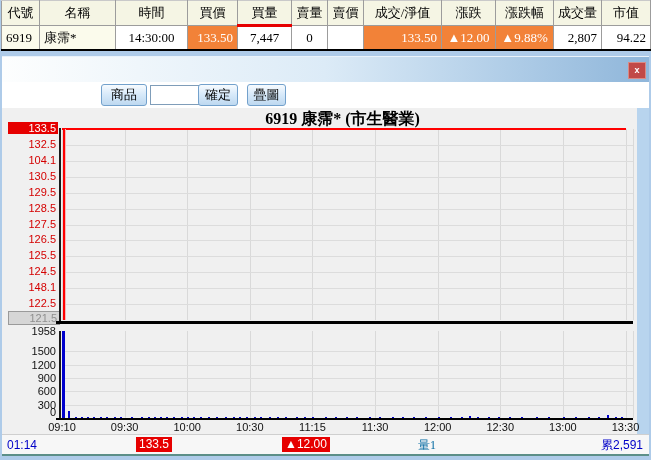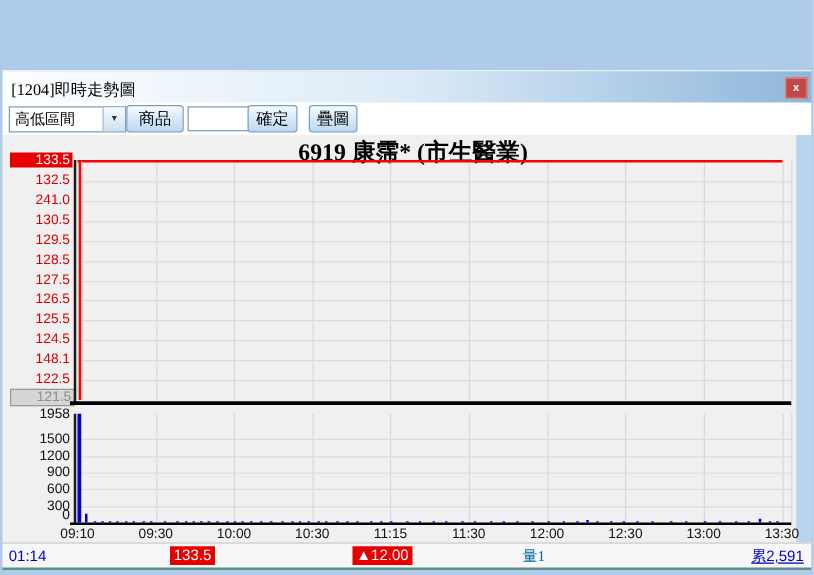--- a/index.html
+++ b/index.html
@@ -34,31 +34,31 @@
   .tb-btn{position:absolute;top:2px;height:22px;font-family:"Liberation Serif","DejaVu Serif",serif;
           font-size:13px;color:#000;border:1px solid #73a1cc;border-radius:3px;
           background:linear-gradient(#f7fbfe,#d9eafa 45%,#bed9f0);padding:0;cursor:pointer;}
   .btn-product{left:99px;width:46px;}
   .tb-input{position:absolute;left:148px;top:3px;width:42px;height:16px;border:1px solid #7f9db9;
             font-size:12px;padding:1px 3px;}
   .btn-confirm{left:196px;width:40px;}
   .btn-overlay{left:245px;width:39px;}
   .chart-area{position:absolute;left:2px;top:108px;width:647px;height:326px;background:#f0f0f0;}
   .right-gutter{position:absolute;right:0;top:0;width:12px;height:326px;background:#b8d4ee;}
-  .chart-title{position:absolute;left:46px;top:1px;width:565px;text-align:center;
-               font-size:19px;font-weight:bold;color:#000;}
+  .chart-title{position:absolute;left:58px;top:1px;width:565px;text-align:center;
+               font-size:16px;font-weight:bold;color:#000;}
   .statusbar{position:absolute;left:2px;top:434px;width:647px;height:20px;background:#f7f7f7;
              border-top:1px solid #cfcfcf;font-size:12px;line-height:20px;}
   .st-time{position:absolute;left:5px;color:var(--status-blue);font-family:"Liberation Sans",sans-serif;}
   .st-badge{position:absolute;top:2px;height:15px;line-height:15px;padding:0 3px;background:var(--badge-red);
             color:#fff;font-family:"Liberation Sans",sans-serif;font-size:12px;}
   .st-price{left:134px;}
   .st-chg{left:280px;}
   .st-vol{position:absolute;left:416px;color:#0369a1;}
-  .st-total{position:absolute;right:6px;color:var(--status-blue);font-family:"Liberation Sans",sans-serif;text-decoration:underline;}
+  .st-total{position:absolute;right:6px;color:var(--status-blue);font-family:"Liberation Sans",sans-serif;}
   .bottom-edge{position:absolute;left:2px;top:454px;width:647px;height:2px;background:#5c8f88;}
   #chart-layer{position:absolute;left:0;top:0;width:651px;height:460px;pointer-events:none;}
 </style>
 </head>
 <body>
 
 <table id="quote-table">
   <colgroup>
     <col style="width:38px">
       <col style="width:76px">
@@ -67,33 +67,56 @@
     <col style="width:54px">
       <col style="width:36px">
       <col style="width:36px">
       <col style="width:78px">
     <col style="width:54px">
       <col style="width:58px">
       <col style="width:48px">
       <col style="width:49px">
   </colgroup>
   <tbody>
+      <tr>
+    <th>代號</th>
+    <th>名稱</th>
+    <th>時間</th>
+    <th>買價</th>
+    <th>買量</th>
+    <th>賣量</th>
+    <th>賣價</th>
+    <th>成交/淨值</th>
+    <th>漲跌</th>
+    <th>漲跌幅</th>
+    <th>成交量</th>
+    <th>市值</th>
+  </tr>
+  <tr>
+    <td class="c-ivory">6919</td>
+    <td class="c-ivory">康霈*</td>
+    <td class="c-white t-center">14:30:00</td>
+    <td class="c-orange t-right">133.50</td>
+    <td class="c-white red-box">7,447</td>
+    <td class="c-white t-center">0</td>
+    <td class="c-white"></td>
+    <td class="c-orange t-right">133.50</td>
+    <td class="c-orange t-center">▲12.00</td>
+    <td class="c-orange t-center">▲9.88%</td>
+    <td class="c-white t-right">2,807</td>
+    <td class="c-white t-right">94.22</td>
+  </tr>
 </tbody>
   </table>
 
 <div class="titlebar">
-  <span class="title">[1204]即時走勢圖</span>
   <span class="closebtn">x</span>
 </div>
 
 <div class="toolbar">
-  <div class="combo">
-    <span>高低區間</span>
-    <span class="combo-arrow">▼</span>
-  </div>
   <button class="tb-btn btn-product">商品</button>
   <input class="tb-input" value="" style="">
   <button class="tb-btn btn-confirm">確定</button>
   <button class="tb-btn btn-overlay">疊圖</button>
 </div>
 
 <div class="chart-area">
   <div class="right-gutter"></div>
   <div class="chart-title">6919 康霈* (市生醫業)</div>
 </div>
@@ -137,21 +160,21 @@
     <div style="position: absolute; left: 540.889px; top: 421px; width: 44px; text-align: center; font: 11px &quot;Liberation Sans&quot;, sans-serif; color: rgb(17, 17, 17);">13:00</div>
     <div style="position: absolute; left: 625.5px; top: 129px; width: 1px; height: 191px; background: rgb(217, 217, 217);"></div>
     <div style="position: absolute; left: 625.5px; top: 331px; width: 1px; height: 87px; background: rgb(217, 217, 217);"></div>
     <div style="position: absolute; left: 603.5px; top: 421px; width: 44px; text-align: center; font: 11px &quot;Liberation Sans&quot;, sans-serif; color: rgb(17, 17, 17);">13:30</div>
     <div style="position: absolute; left: 633px; top: 129px; width: 1px; height: 191px; background: rgb(217, 217, 217);"></div>
     <div style="position: absolute; left: 633px; top: 331px; width: 1px; height: 87px; background: rgb(217, 217, 217);"></div>
     <div style="position: absolute; left: 8px; top: 122px; width: 46px; text-align: right; padding: 0px 2px; font: 11px &quot;Liberation Sans&quot;, sans-serif; color: rgb(255, 255, 255); background: rgb(230, 0, 0);">133.5</div>
     <div style="position: absolute; left: 62px; top: 144.917px; width: 571px; height: 1px; background: rgb(220, 220, 220);"></div>
     <div style="position: absolute; left: 8px; top: 137.917px; width: 46px; text-align: right; padding: 0px 2px; font: 11px &quot;Liberation Sans&quot;, sans-serif; color: rgb(212, 0, 0);">132.5</div>
     <div style="position: absolute; left: 62px; top: 160.833px; width: 571px; height: 1px; background: rgb(220, 220, 220);"></div>
-    <div style="position: absolute; left: 8px; top: 153.833px; width: 46px; text-align: right; padding: 0px 2px; font: 11px &quot;Liberation Sans&quot;, sans-serif; color: rgb(212, 0, 0);">241.0</div>
+    <div style="position: absolute; left: 8px; top: 153.833px; width: 46px; text-align: right; padding: 0px 2px; font: 11px &quot;Liberation Sans&quot;, sans-serif; color: rgb(212, 0, 0);">104.1</div>
     <div style="position: absolute; left: 62px; top: 176.75px; width: 571px; height: 1px; background: rgb(220, 220, 220);"></div>
     <div style="position: absolute; left: 8px; top: 169.75px; width: 46px; text-align: right; padding: 0px 2px; font: 11px &quot;Liberation Sans&quot;, sans-serif; color: rgb(212, 0, 0);">130.5</div>
     <div style="position: absolute; left: 62px; top: 192.667px; width: 571px; height: 1px; background: rgb(220, 220, 220);"></div>
     <div style="position: absolute; left: 8px; top: 185.667px; width: 46px; text-align: right; padding: 0px 2px; font: 11px &quot;Liberation Sans&quot;, sans-serif; color: rgb(212, 0, 0);">129.5</div>
     <div style="position: absolute; left: 62px; top: 208.583px; width: 571px; height: 1px; background: rgb(220, 220, 220);"></div>
     <div style="position: absolute; left: 8px; top: 201.583px; width: 46px; text-align: right; padding: 0px 2px; font: 11px &quot;Liberation Sans&quot;, sans-serif; color: rgb(212, 0, 0);">128.5</div>
     <div style="position: absolute; left: 62px; top: 224.5px; width: 571px; height: 1px; background: rgb(220, 220, 220);"></div>
     <div style="position: absolute; left: 8px; top: 217.5px; width: 46px; text-align: right; padding: 0px 2px; font: 11px &quot;Liberation Sans&quot;, sans-serif; color: rgb(212, 0, 0);">127.5</div>
     <div style="position: absolute; left: 62px; top: 240.417px; width: 571px; height: 1px; background: rgb(220, 220, 220);"></div>
     <div style="position: absolute; left: 8px; top: 233.417px; width: 46px; text-align: right; padding: 0px 2px; font: 11px &quot;Liberation Sans&quot;, sans-serif; color: rgb(212, 0, 0);">126.5</div>

